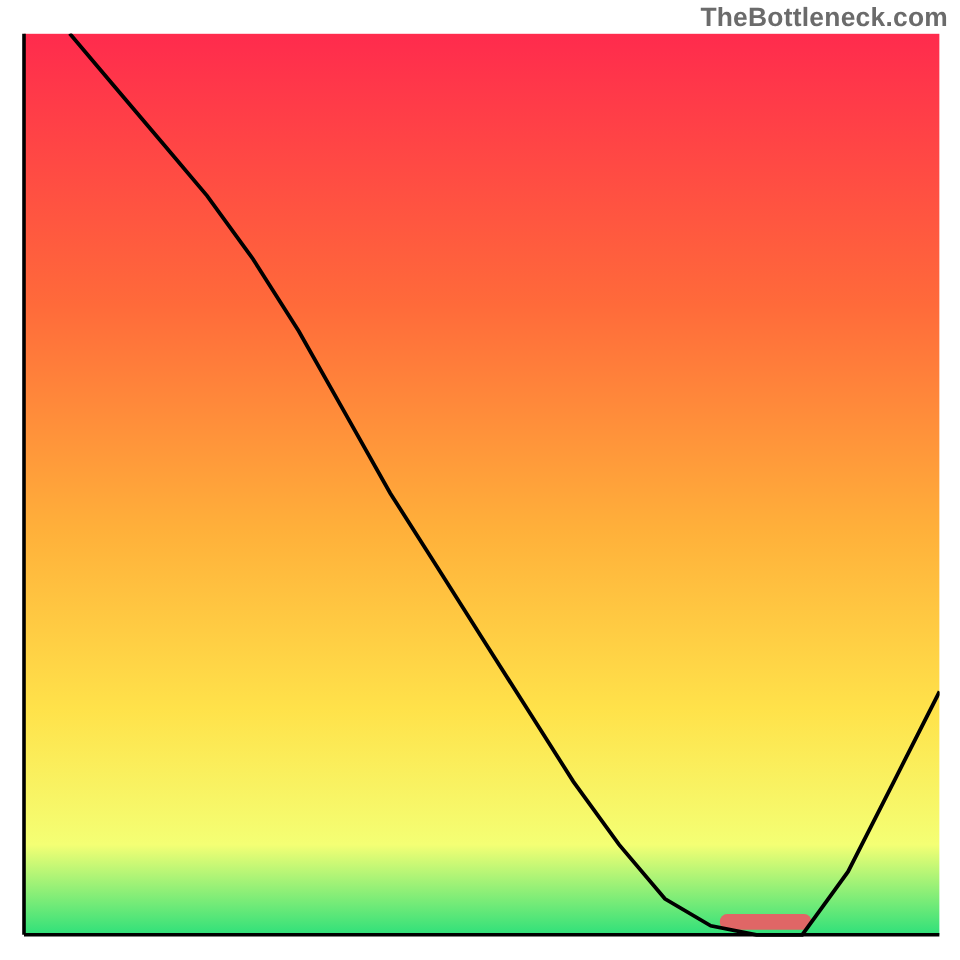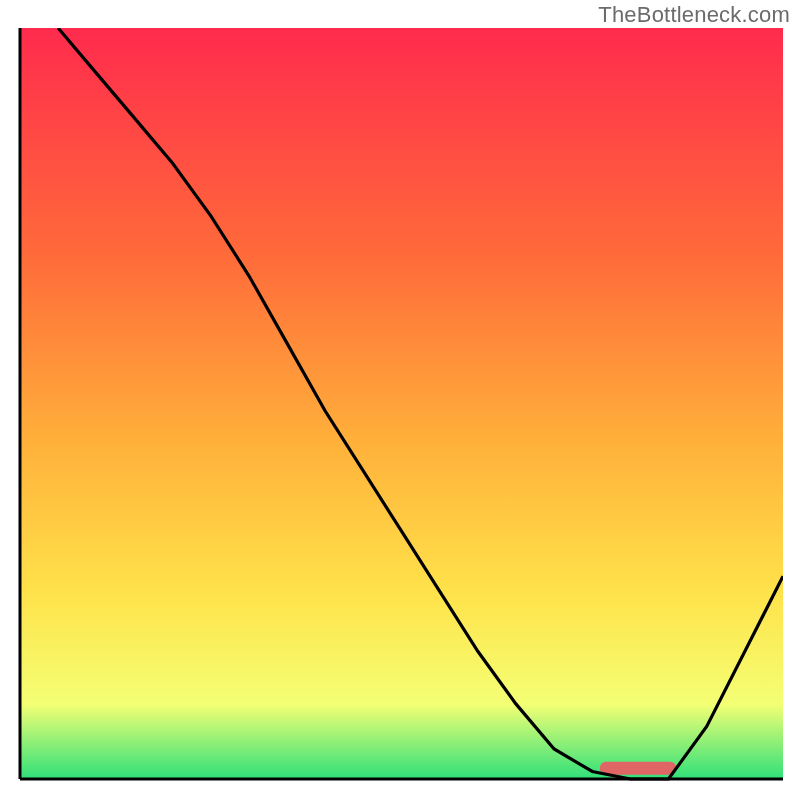--- a/index.html
+++ b/index.html
@@ -14,21 +14,21 @@
   .stage {
     position: relative;
     width: 800px;
     height: 800px;
   }
   .watermark {
     position: absolute;
     top: 2px;
     right: 10px;
     font-size: 22px;
-    font-weight: 400;
+    font-weight: 700;
     color: #6b6b6b;
     letter-spacing: 0.2px;
   }
   .plot {
     position: absolute;
     left: 17px;
     top: 28px;
     width: 766px;
     height: 754px;
   }

